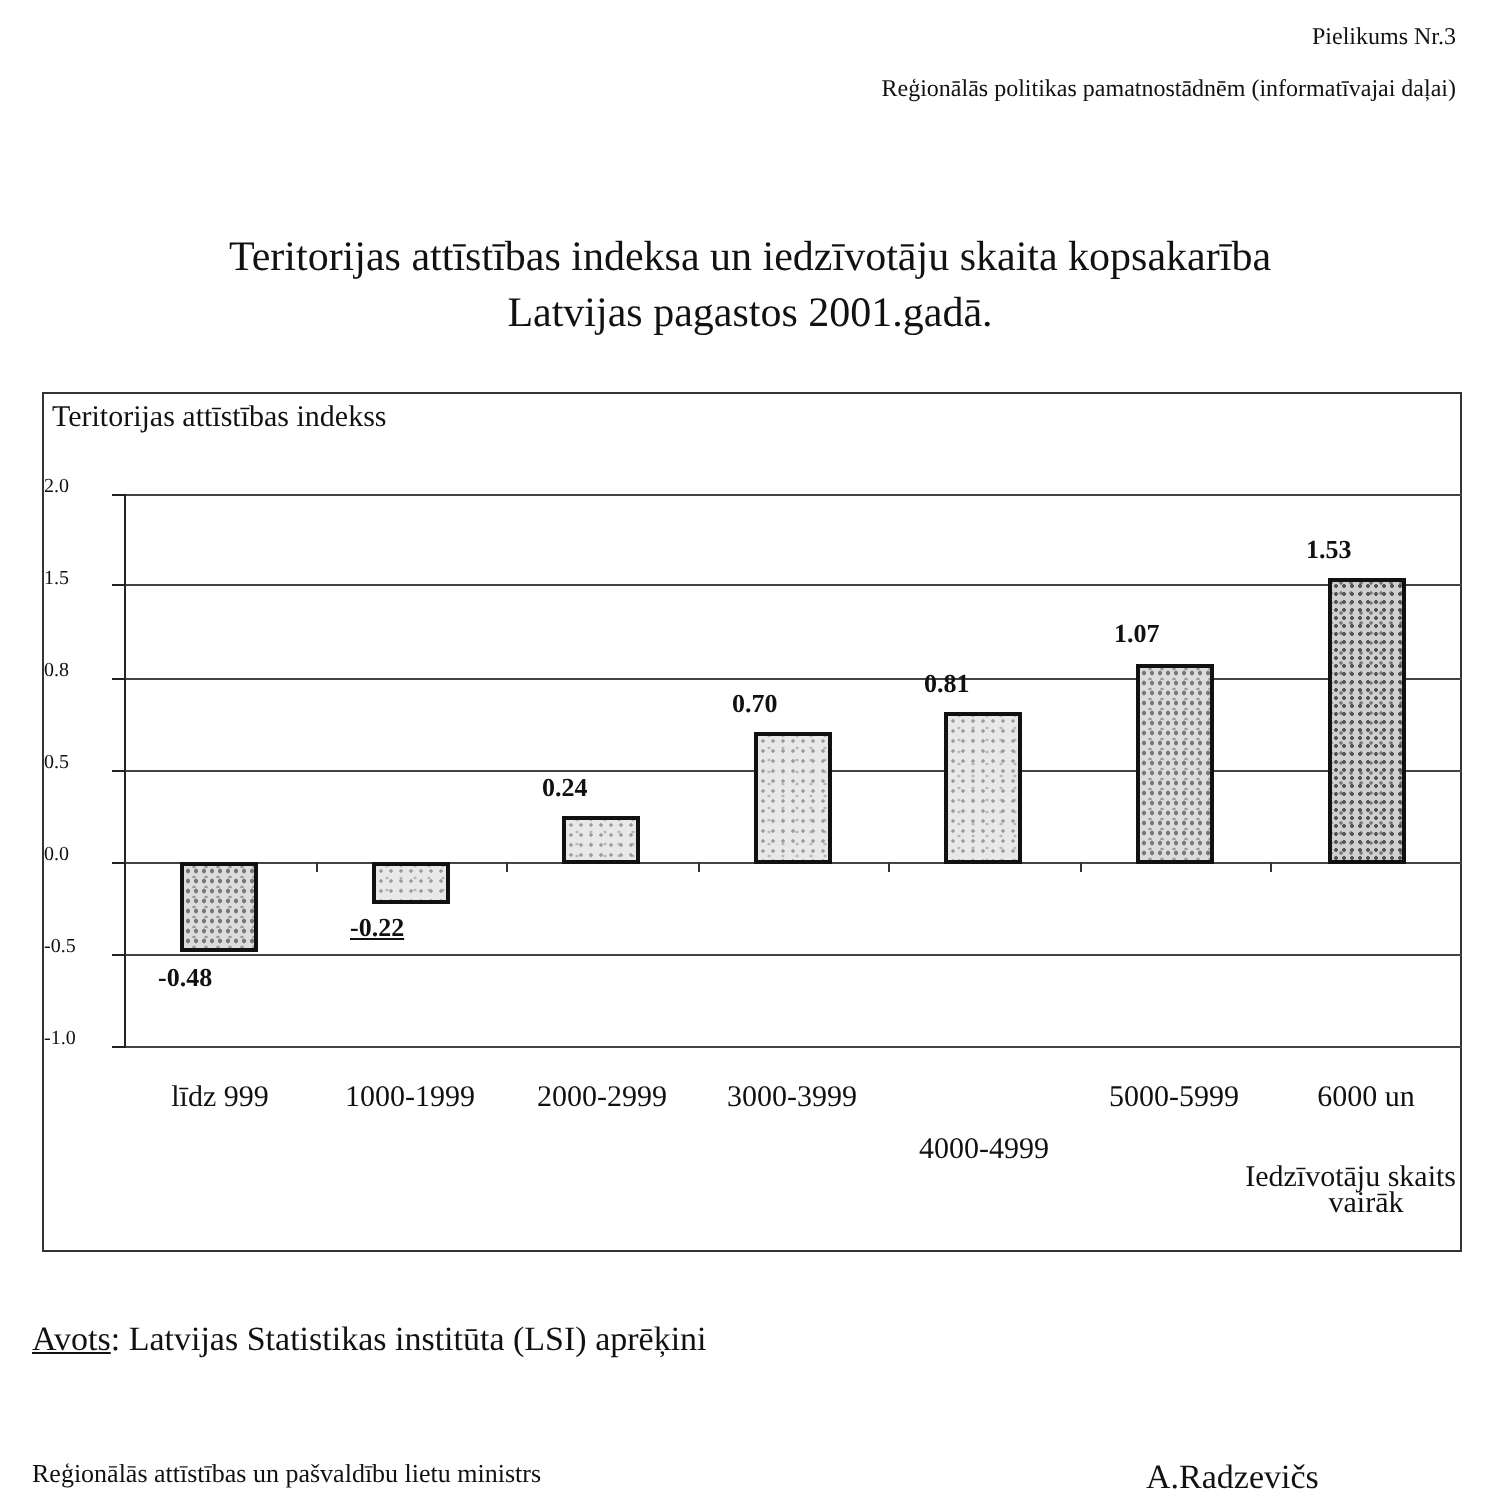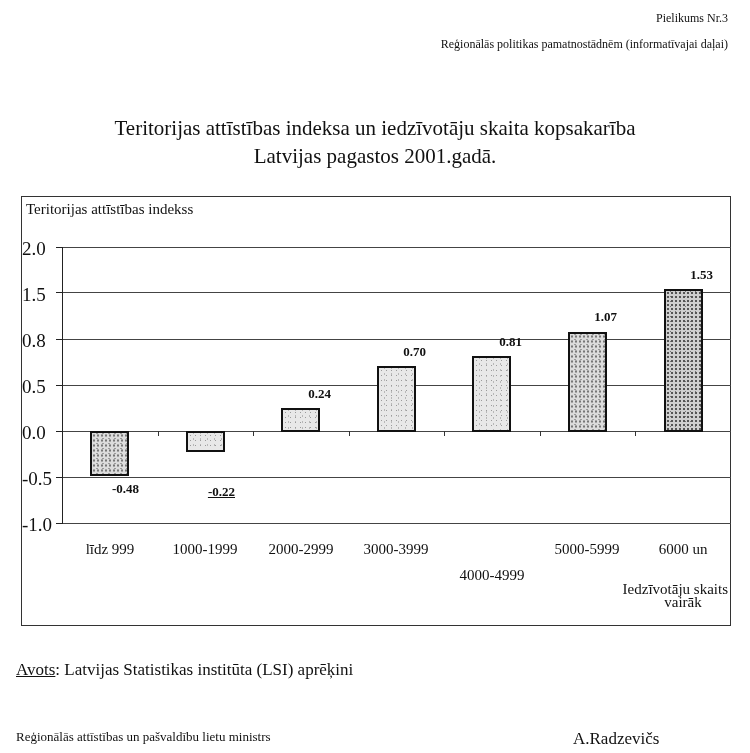--- a/index.html
+++ b/index.html
@@ -3,42 +3,42 @@
 <meta charset="utf-8">
 <style>
   html, body { margin: 0; padding: 0; background: #ffffff; }
   body { width: 750px; height: 753px; position: relative; overflow: hidden;
          font-family: "Liberation Serif", "DejaVu Serif", serif; color: #111; }
   .abs { position: absolute; }
   .hdr { right: 22px; font-size: 12px; line-height: 24px; white-space: nowrap; }
   .title { left: 0; width: 750px; text-align: center; font-size: 21px; line-height: 26px; }
   .frame { left: 21px; top: 196px; width: 710px; height: 430px; border: 1.5px solid #333; box-sizing: border-box; }
   .ylabel { left: 26px; top: 201px; font-size: 15px; }
-  .ytick { left: 22px; width: 34px; font-size: 19px; text-align: left; }
+  .ytick { left: 22px; width: 34px; font-size: 10px; text-align: left; }
   .gridline { left: 62px; width: 669px; height: 0; border-top: 1.5px solid #444; }
   .yaxis { left: 62px; top: 247px; width: 0; height: 277px; border-left: 1.5px solid #222; }
   .tickmark { width: 6px; height: 0; border-top: 1px solid #222; left: 56px; }
   .bar { border: 2px solid #111; box-sizing: border-box;
          background-color: #e8e8e8;
          background-image:
            radial-gradient(#9a9a9a 0.7px, transparent 1px),
            radial-gradient(#b8b8b8 0.6px, transparent 1px);
          background-size: 5px 5px, 7px 6px;
          background-position: 0 0, 2px 3px; }
   .bar.dark { background-color: #cfcfcf;
          background-image:
            radial-gradient(#555 0.8px, transparent 1.1px),
            radial-gradient(#777 0.7px, transparent 1px);
          background-size: 4px 4px, 5px 5px; }
   .bar.mid { background-color: #dcdcdc;
          background-image:
            radial-gradient(#777 0.8px, transparent 1.1px),
            radial-gradient(#999 0.7px, transparent 1px);
          background-size: 4px 5px, 6px 5px; }
-  .vlabel { font-size: 13px; font-weight: bold; width: 60px; text-align: right; }
+  .vlabel { font-size: 13px; font-weight: bold; width: 60px; text-align: left; }
   .xcat { font-size: 15px; text-align: center; width: 90px; line-height: 19px; }
   .xtick { width: 0; height: 5px; border-left: 1px solid #333; }
   .xtitle { font-size: 15px; right: 22px; }
   .source { left: 16px; top: 660px; font-size: 17px; }
   .source u { text-decoration: underline; }
   .footer-left { left: 16px; top: 729px; font-size: 13px; }
   .footer-right { left: 573px; top: 729px; font-size: 17px; }
 </style>
 </head>
 <body>
@@ -87,21 +87,21 @@
 
 <div class="abs bar mid" style="left:90px; top:431px; width:39px; height:45px;"></div>
 <div class="abs bar" style="left:186px; top:431px; width:39px; height:21px;"></div>
 <div class="abs bar" style="left:281px; top:408px; width:39px; height:24px;"></div>
 <div class="abs bar" style="left:377px; top:366px; width:39px; height:66px;"></div>
 <div class="abs bar" style="left:472px; top:356px; width:39px; height:76px;"></div>
 <div class="abs bar mid" style="left:568px; top:332px; width:39px; height:100px;"></div>
 <div class="abs bar dark" style="left:664px; top:289px; width:39px; height:143px;"></div>
 
 <div class="abs vlabel" style="left:79px; top:481px;">-0.48</div>
-<div class="abs vlabel" style="left:175px; top:484px;text-decoration:underline;">-0.22</div>
+<div class="abs vlabel" style="left:175px; top:456px;text-decoration:underline;">-0.22</div>
 <div class="abs vlabel" style="left:271px; top:386px;">0.24</div>
 <div class="abs vlabel" style="left:366px; top:344px;">0.70</div>
 <div class="abs vlabel" style="left:462px; top:334px;">0.81</div>
 <div class="abs vlabel" style="left:557px; top:309px;">1.07</div>
 <div class="abs vlabel" style="left:653px; top:267px;">1.53</div>
 
 <div class="abs xcat" style="left:65px; top:540px;">līdz 999</div>
 <div class="abs xcat" style="left:160px; top:540px;">1000-1999</div>
 <div class="abs xcat" style="left:256px; top:540px;">2000-2999</div>
 <div class="abs xcat" style="left:351px; top:540px;">3000-3999</div>

